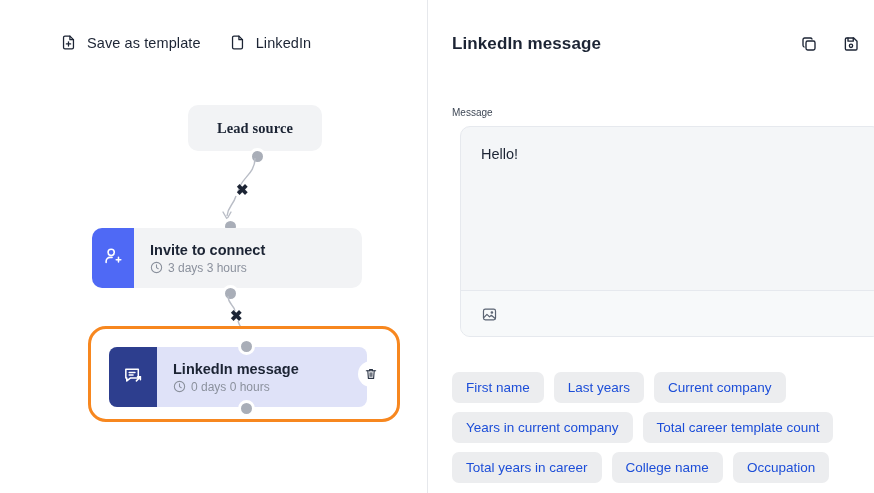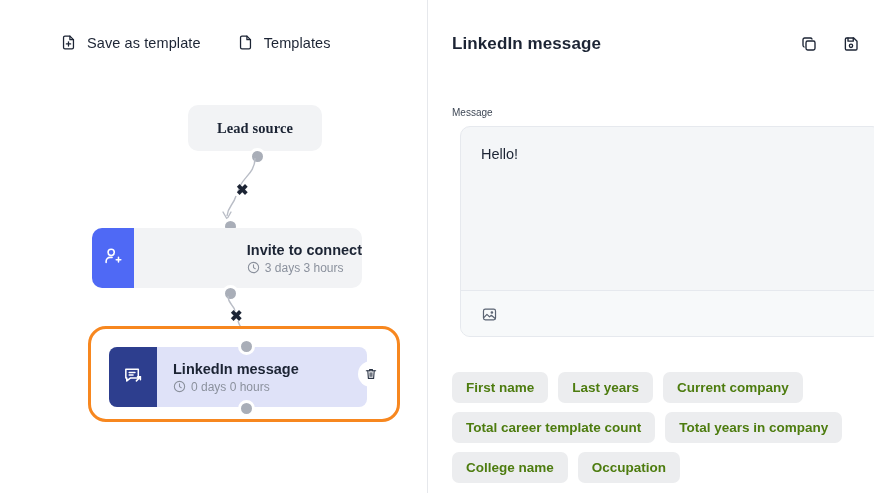--- a/index.html
+++ b/index.html
@@ -15,21 +15,21 @@
   .canvas {
     position: relative;
     width: 428px; height: 493px;
     background: #ffffff;
     border-right: 1px solid #e6e8ec;
     flex: 0 0 428px;
   }
 
   .toolbar {
     position: absolute; top: 34px; left: 60px;
-    display: flex; align-items: center; gap: 36px;
+    display: flex; align-items: center; gap: 28px;
   }
   .tool-btn {
     display: flex; align-items: center; gap: 10px;
     cursor: pointer; background: none; border: none;
     font-family: "Liberation Sans", sans-serif;
     font-size: 14.5px; color: #1c2434; letter-spacing: .1px;
   }
   .tool-btn .ic { width: 17px; height: 17px; display: block; color: #1c2434; }
 
   
@@ -45,21 +45,20 @@
     background: #f2f3f5;
     justify-content: center;
   }
   .node-lead .title {
     font-size: 14.5px; font-weight: bold; color: #1c2434; letter-spacing: .1px; font-family: Liberation Serif, serif;
   }
 
   .node-invite {
     left: 92px; top: 228px; width: 270px; height: 60px;
     background: #f2f3f5;
-    justify-content: space-between;
   }
   .node-invite .icon-box {
     width: 42px; height: 60px; flex: 0 0 42px;
     background: #4f69f5;
     display: flex; align-items: center; justify-content: center;
   }
   .node-body { padding-left: 16px; display: flex; flex-direction: column; gap: 3px; }
   .node-body .title { font-size: 14.5px; font-weight: bold; color: #1c2434; }
   .node-meta {
     display: flex; align-items: center; gap: 5px;
@@ -144,22 +143,22 @@
   }
   .msg-foot .ic { width: 17px; height: 17px; display: block; color: #5a6372; cursor: pointer; }
 
   .chips {
     position: absolute; top: 372px; left: 24px;
     width: 426px;
     display: flex; flex-wrap: wrap; gap: 9px 10px;
   }
   .chip {
     background: #ecedef; border-radius: 7px;
-    padding: 8px 14px; font-size: 13.5px; color: #4d7c0f;
-    cursor: pointer; white-space: nowrap; font-weight: bold;
+    padding: 8px 14px; font-size: 13.5px; color: #1d4ed8;
+    cursor: pointer; white-space: nowrap;
   }
 </style>
 </head>
 <body>
 
 <div class="app">
 
   <div class="canvas">
 
     <div class="toolbar">
@@ -175,21 +174,21 @@
         <span>Save as template</span>
       </button>
 
       <button class="tool-btn">
         <span class="ic">
           <svg viewBox="0 0 24 24" fill="none" stroke="currentColor" stroke-width="1.8" stroke-linecap="round" stroke-linejoin="round">
             <path d="M14 3H7a2 2 0 0 0-2 2v14a2 2 0 0 0 2 2h10a2 2 0 0 0 2-2V8z"></path>
             <path d="M14 3v5h5"></path>
           </svg>
         </span>
-        <span>Templates</span>
+        <span>LinkedIn</span>
       </button>
     </div>
 
     <div class="node node-lead">
       <span class="title">Lead source</span>
     </div>
     <div class="dot" style="left:249px; top:148px;"></div>
 
     <svg class="edge-svg" style="left:0; top:0; width:428px; height:493px;">
       <path d="M255 158 C 255 175, 240 178, 238 192" fill="none" stroke="#b9bdc6" stroke-width="1.4"></path>
@@ -305,19 +304,20 @@
             <path d="M4 16.5l4.4-4.6 3.6 3.4 2.6-2.2 5.4 4.6"></path>
           </svg>
         </span>
       </div>
     </div>
 
     <div class="chips">
       <span class="chip">First name</span>
       <span class="chip">Last years</span>
       <span class="chip">Current company</span>
+      <span class="chip">Years in current company</span>
       <span class="chip">Total career template count</span>
-      <span class="chip">Total years in company</span>
+      <span class="chip">Total years in career</span>
       <span class="chip">College name</span>
       <span class="chip">Occupation</span>
     </div>
   </div>
 </div>
 
 </body></html>

